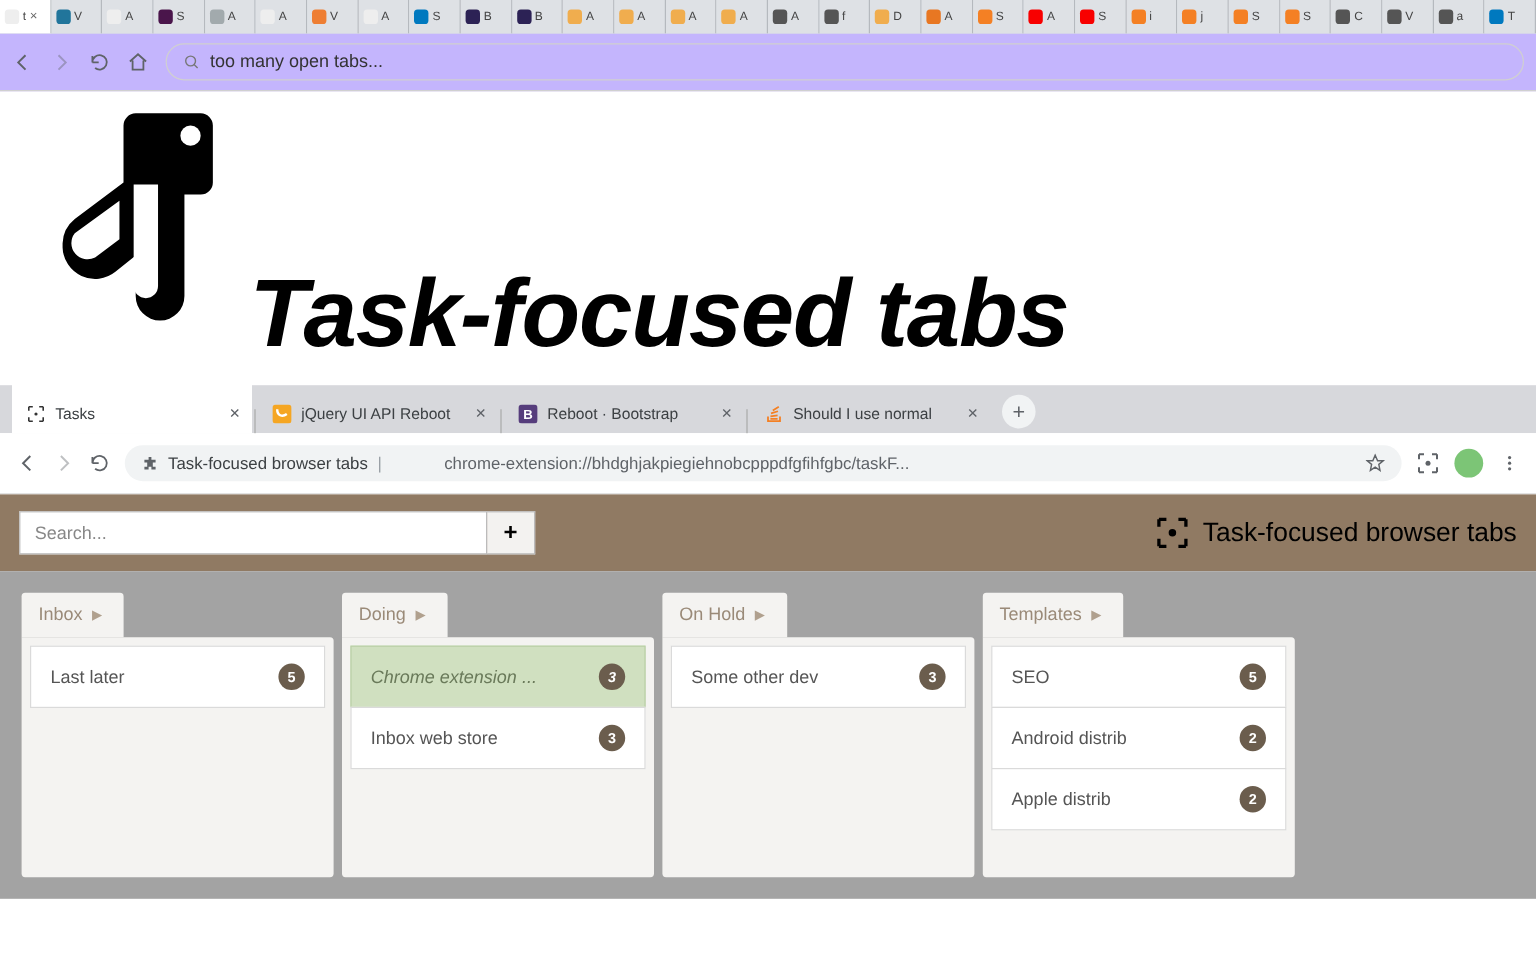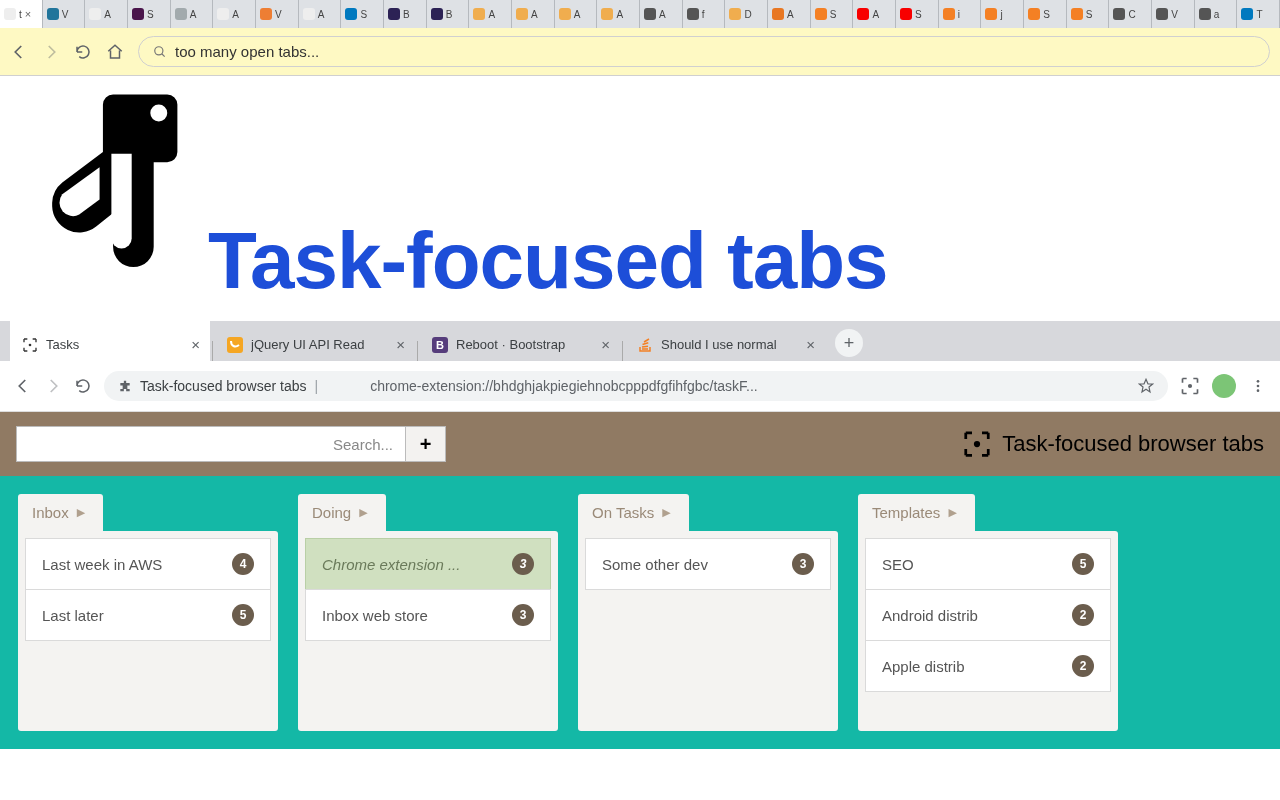--- a/index.html
+++ b/index.html
@@ -5,27 +5,27 @@
 * { margin: 0; padding: 0; box-sizing: border-box; }
 body { font-family: -apple-system, BlinkMacSystemFont, "Segoe UI", Arial, sans-serif; background: #fff; width: 1280px; height: 800px; overflow: hidden; }
 
 
 .chrome-top { background: #e4e6eb; }
 .tab-strip-1 { display: flex; height: 28px; background: #d9dce0; overflow: hidden; }
 .tiny-tab { flex: 1; min-width: 0; display: flex; align-items: center; gap: 3px; padding: 0 4px; border-right: 1px solid #b5b9be; font-size: 10px; color: #444; background: #dee1e5; }
 .tiny-tab.active { background: #fff; }
 .tiny-tab .tt-x { font-size: 11px; color: #666; }
 .tiny-tab .tt-ico { width: 12px; height: 12px; border-radius: 3px; flex-shrink: 0; }
-.omnibox-row-1 { display: flex; align-items: center; gap: 14px; padding: 8px 10px; background: #fef9c3; border-bottom: 1px solid #d0d0d0; }
+.omnibox-row-1 { display: flex; align-items: center; gap: 14px; padding: 8px 10px; background: #c4b5fd; border-bottom: 1px solid #d0d0d0; }
 .nav-ico { width: 18px; height: 18px; display: flex; align-items: center; justify-content: center; color: #5f6368; }
 .omnibox-1 { flex: 1; display: flex; align-items: center; gap: 8px; border: 1px solid #d0d0d0; border-radius: 18px; padding: 6px 14px; font-size: 15px; color: #333; }
 
 
 .hero { display: flex; align-items: flex-end; gap: 10px; padding: 10px 0 10px 18px; }
-.hero-title { font-size: 80px; font-weight: 600; letter-spacing: -1px; color: #1d4ed8; line-height: 1; padding-bottom: 5px;}
+.hero-title { font-size: 80px; font-weight: 600; letter-spacing: -1px; color: #000000; line-height: 1; padding-bottom: 5px; font-style: italic;}
 
 
 .chrome-2 { margin-top: 5px; }
 .tab-strip-2 { display: flex; align-items: flex-end; height: 40px; background: #d7d8dc; padding-left: 10px; gap: 0; }
 .tab-2 { display: flex; align-items: center; gap: 8px; padding: 24px 10px 8px 12px; font-size: 13px; color: #3c4043; border-radius: 8px 8px 0 0; min-width: 200px; max-width: 220px; position: relative; }
 .tab-2.active { background: #fff; }
 .tab-2 .t2-txt { flex: 1; white-space: nowrap; overflow: hidden; text-overflow: ellipsis; }
 .tab-2 .t2-x { color: #5f6368; font-size: 15px; }
 .tab-2 .t2-ico { width: 16px; height: 16px; flex-shrink: 0; display: flex; align-items: center; justify-content: center; }
 .tab-sep { width: 1px; height: 20px; background: #aaa; margin: 0 2px; }
@@ -34,28 +34,28 @@
 .omnibox-2 { flex: 1; display: flex; align-items: center; gap: 8px; background: #f1f3f4; border-radius: 18px; padding: 7px 14px; font-size: 14px; color: #3c4043; }
 .omni-name { color: #3c4043; }
 .omni-sep { color: #9aa0a6; }
 .omni-url { color: #5f6368; white-space: nowrap; overflow: hidden; text-overflow: ellipsis; margin-left: 44px; }
 .right-icons { display: flex; align-items: center; gap: 14px; }
 .avatar { width: 24px; height: 24px; border-radius: 50%; background: #7cc576; }
 
 
 .ext-header { background: #907a63; display: flex; align-items: center; justify-content: space-between; padding: 14px 16px; }
 .search-group { display: flex; }
-.search-input { width: 390px; height: 36px; border: 1px solid #bbb; padding: 0 12px; font-size: 15px; text-align: right; }
+.search-input { width: 390px; height: 36px; border: 1px solid #bbb; padding: 0 12px; font-size: 15px; }
 .search-input::placeholder { color: #888; }
 .add-btn { width: 40px; height: 36px; background: #f3f2f0; border: 1px solid #bbb; border-left: none; font-size: 20px; font-weight: 700; display: flex; align-items: center; justify-content: center; }
 .ext-title-wrap { display: flex; align-items: center; gap: 10px; color: #1a1a1a; }
 .ext-title { font-size: 22px; font-weight: 500; color: #000;}
 
 
-.board { display: flex; gap: 20px; padding: 18px; background: #14b8a6; }
+.board { display: flex; gap: 7px; padding: 18px; background: #a3a3a3; }
 .col-wrap { display: flex; flex-direction: column; }
 .col-tab { align-self: flex-start; background: #f4f3f1; padding: 10px 18px 10px 14px; font-size: 15px; color: #9a8a78; display: flex; align-items: center; gap: 8px; border-radius: 3px 3px 0 0; }
 .col-tab .chev { font-size: 11px; color: #b0a08e; }
 .col-body { width: 260px; min-height: 200px; background: #f4f3f1; padding: 7px; border-radius: 0 3px 3px 3px; }
 .card { background: #fff; border: 1px solid #dadada; padding: 14px 16px; display: flex; align-items: center; justify-content: space-between; font-size: 15px; color: #555; margin-bottom: -1px;}
 .card.active { background: #d0e0c0; border-color:#b9cfa6; color: #6a7a5a; font-style: italic; }
 .card .cnt { min-width: 22px; height: 22px; border-radius: 11px; background: #6b5d4d; color: #fff; font-size: 12px; font-weight: 700; display: flex; align-items: center; justify-content: center; }
 
 svg { display: block; }
 </style>
@@ -240,21 +240,21 @@
         <span class="t2-x">×</span>
       </div>
       <div class="tab-sep"></div>
       <div class="tab-2">
         <span class="t2-ico">
           <svg width="16" height="16" viewBox="0 0 16 16">
             <rect width="16" height="16" rx="3" fill="#f5a623"></rect>
             <path d="M4 4c0 5 4 7 8 4" stroke="#fff" stroke-width="2" fill="none"></path>
           </svg>
         </span>
-        <span class="t2-txt">jQuery UI API Read</span>
+        <span class="t2-txt">jQuery UI API Reboot</span>
         <span class="t2-x">×</span>
       </div>
       <div class="tab-sep"></div>
       <div class="tab-2">
         <span class="t2-ico">
           <svg width="16" height="16" viewBox="0 0 16 16">
             <rect width="16" height="16" rx="3" fill="#563d7c"></rect>
             <text x="8" y="12" text-anchor="middle" fill="#fff" font-size="11" font-weight="bold">B</text>
           </svg>
         </span>
@@ -336,24 +336,20 @@
   </div>
 
   <div class="board" id="board">
       <div class="col-wrap">
         <div class="col-tab">
           <span>Inbox</span>
           <span class="chev">▶</span>
         </div>
         <div class="col-body">
           <div class="card">
-            <span>Last week in AWS</span>
-            <span class="cnt">4</span>
-          </div>
-          <div class="card">
             <span>Last later</span>
             <span class="cnt">5</span>
           </div>
         </div>
       </div>
       <div class="col-wrap">
         <div class="col-tab">
           <span>Doing</span>
           <span class="chev">▶</span>
         </div>
@@ -363,21 +359,21 @@
             <span class="cnt">3</span>
           </div>
           <div class="card">
             <span>Inbox web store</span>
             <span class="cnt">3</span>
           </div>
         </div>
       </div>
       <div class="col-wrap">
         <div class="col-tab">
-          <span>On Tasks</span>
+          <span>On Hold</span>
           <span class="chev">▶</span>
         </div>
         <div class="col-body">
           <div class="card">
             <span>Some other dev</span>
             <span class="cnt">3</span>
           </div>
         </div>
       </div>
       <div class="col-wrap">

